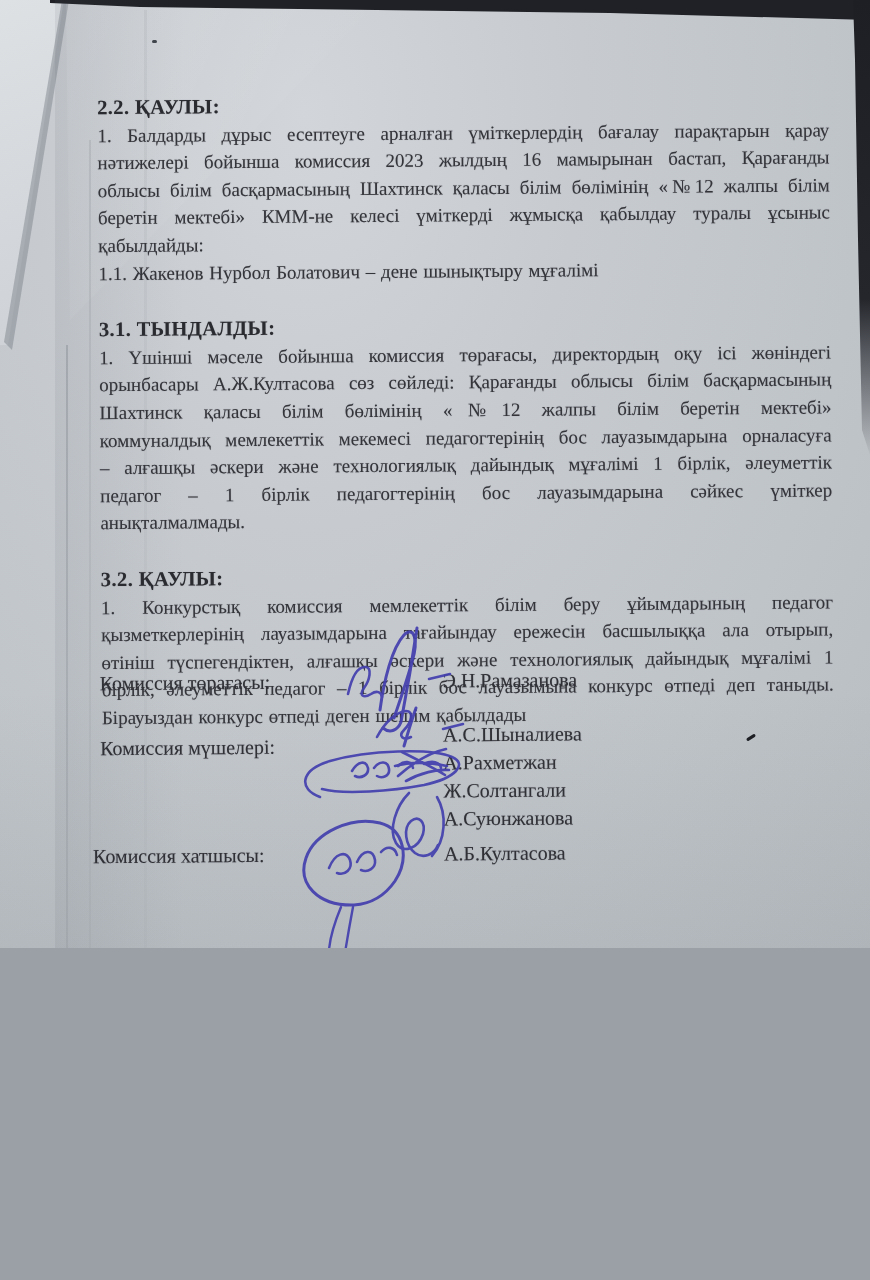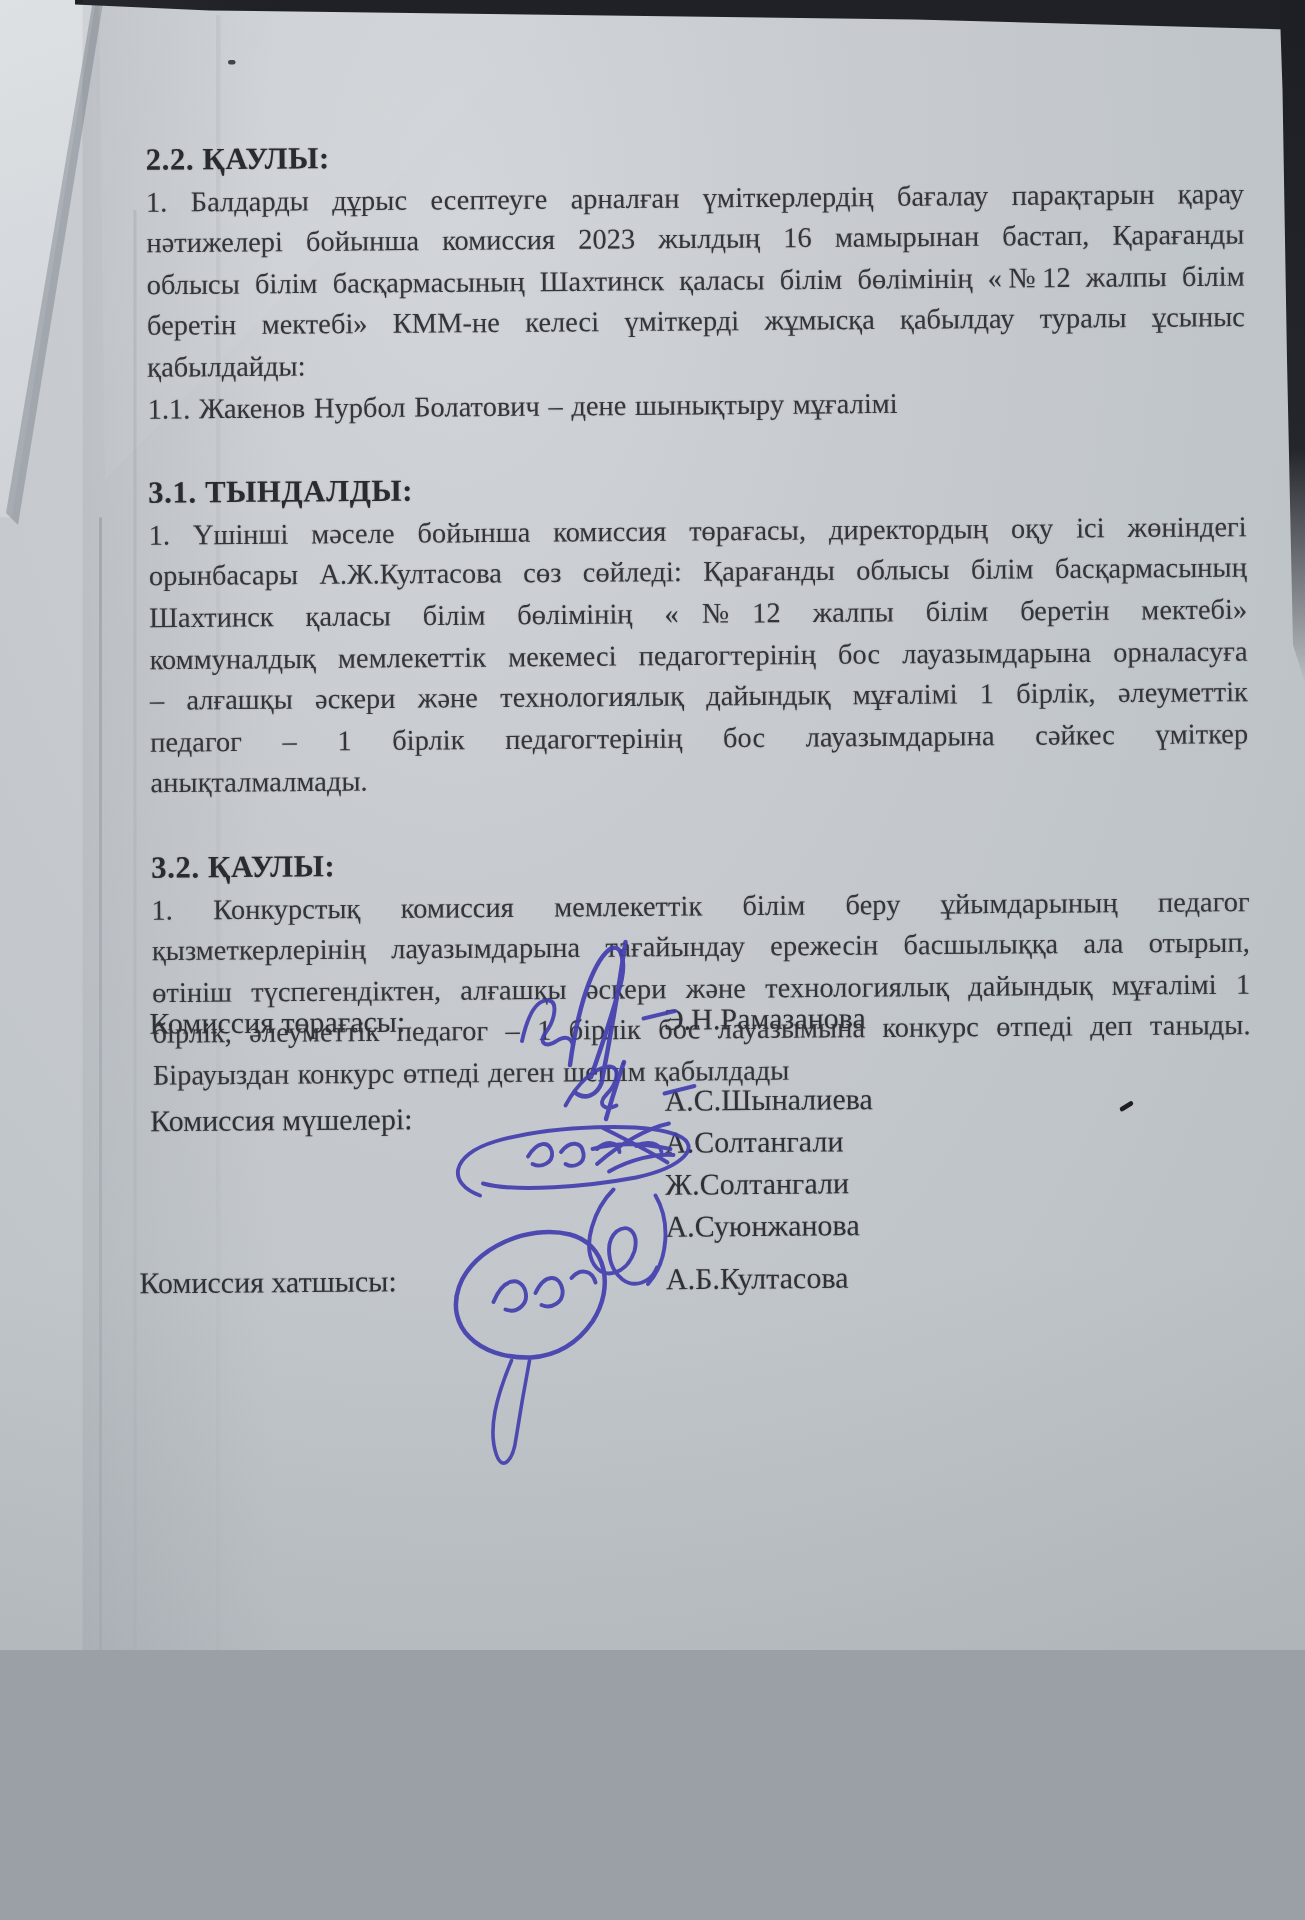--- a/index.html
+++ b/index.html
@@ -1,17 +1,17 @@
 <!DOCTYPE html>
 <html><head>
 <meta charset="utf-8">
 <style>
   html,body{margin:0;padding:0;background:#9aa0a6;}
   .photo{
-    position:relative;width:870px;height:1100px;overflow:hidden;
+    position:relative;width:870px;height:948px;overflow:hidden;
     background:radial-gradient(ellipse at 35% 12%, #d2d6da 0%, #c7cbd0 35%, #bfc4c9 70%, #b8bdc2 100%);
     font-family:"Liberation Serif", serif;
   }
   
   .left-wedge{position:absolute;left:0;top:0;width:120px;height:360px;
     clip-path:polygon(0 0,64px 0,8px 345px,0 345px);
     background:linear-gradient(160deg,#dde1e4 0%,#d3d7db 60%,#cdd1d5 100%);}
   .left-wedge-edge{position:absolute;left:0;top:0;width:120px;height:360px;
     clip-path:polygon(62px 0,69px 0,12px 350px,4px 342px);
     background:rgba(118,124,132,.45);}
@@ -100,21 +100,21 @@
       <div class="line">өтініш түспегендіктен, алғашқы әскери және технологиялық дайындық мұғалімі 1</div>
       <div class="line">бірлік, әлеуметтік педагог – 1 бірлік бос лауазымына конкурс өтпеді деп таныды.</div>
       <div class="line noj">Бірауыздан конкурс өтпеді деген  шешім қабылдады</div>
     </div>
 
     <div class="sigrow-label" style="top:578px;left:-2px">Комиссия төрағасы:</div>
     <div class="signame" style="top:578px">Э.Н.Рамазанова</div>
 
     <div class="sigrow-label" style="top:643px;left:-2px">Комиссия мүшелері:</div>
     <div class="signame" style="top:632px">А.С.Шыналиева</div>
-    <div class="signame" style="top:660px">А.Солтангали</div>
+    <div class="signame" style="top:660px">А.Рахметжан</div>
     <div class="signame" style="top:688px">Ж.Солтангали</div>
     <div class="signame" style="top:716px">А.Суюнжанова</div>
 
     <div class="sigrow-label" style="top:751px;left:-10px">Комиссия хатшысы:</div>
     <div class="signame" style="top:751px">А.Б.Култасова</div>
   </div>
 
   <svg class="ink" width="870" height="1280" viewBox="0 0 870 1280">
     <g fill="none" stroke="#433fae" stroke-width="2.6" stroke-linecap="round" stroke-linejoin="round" opacity="0.92">
 

